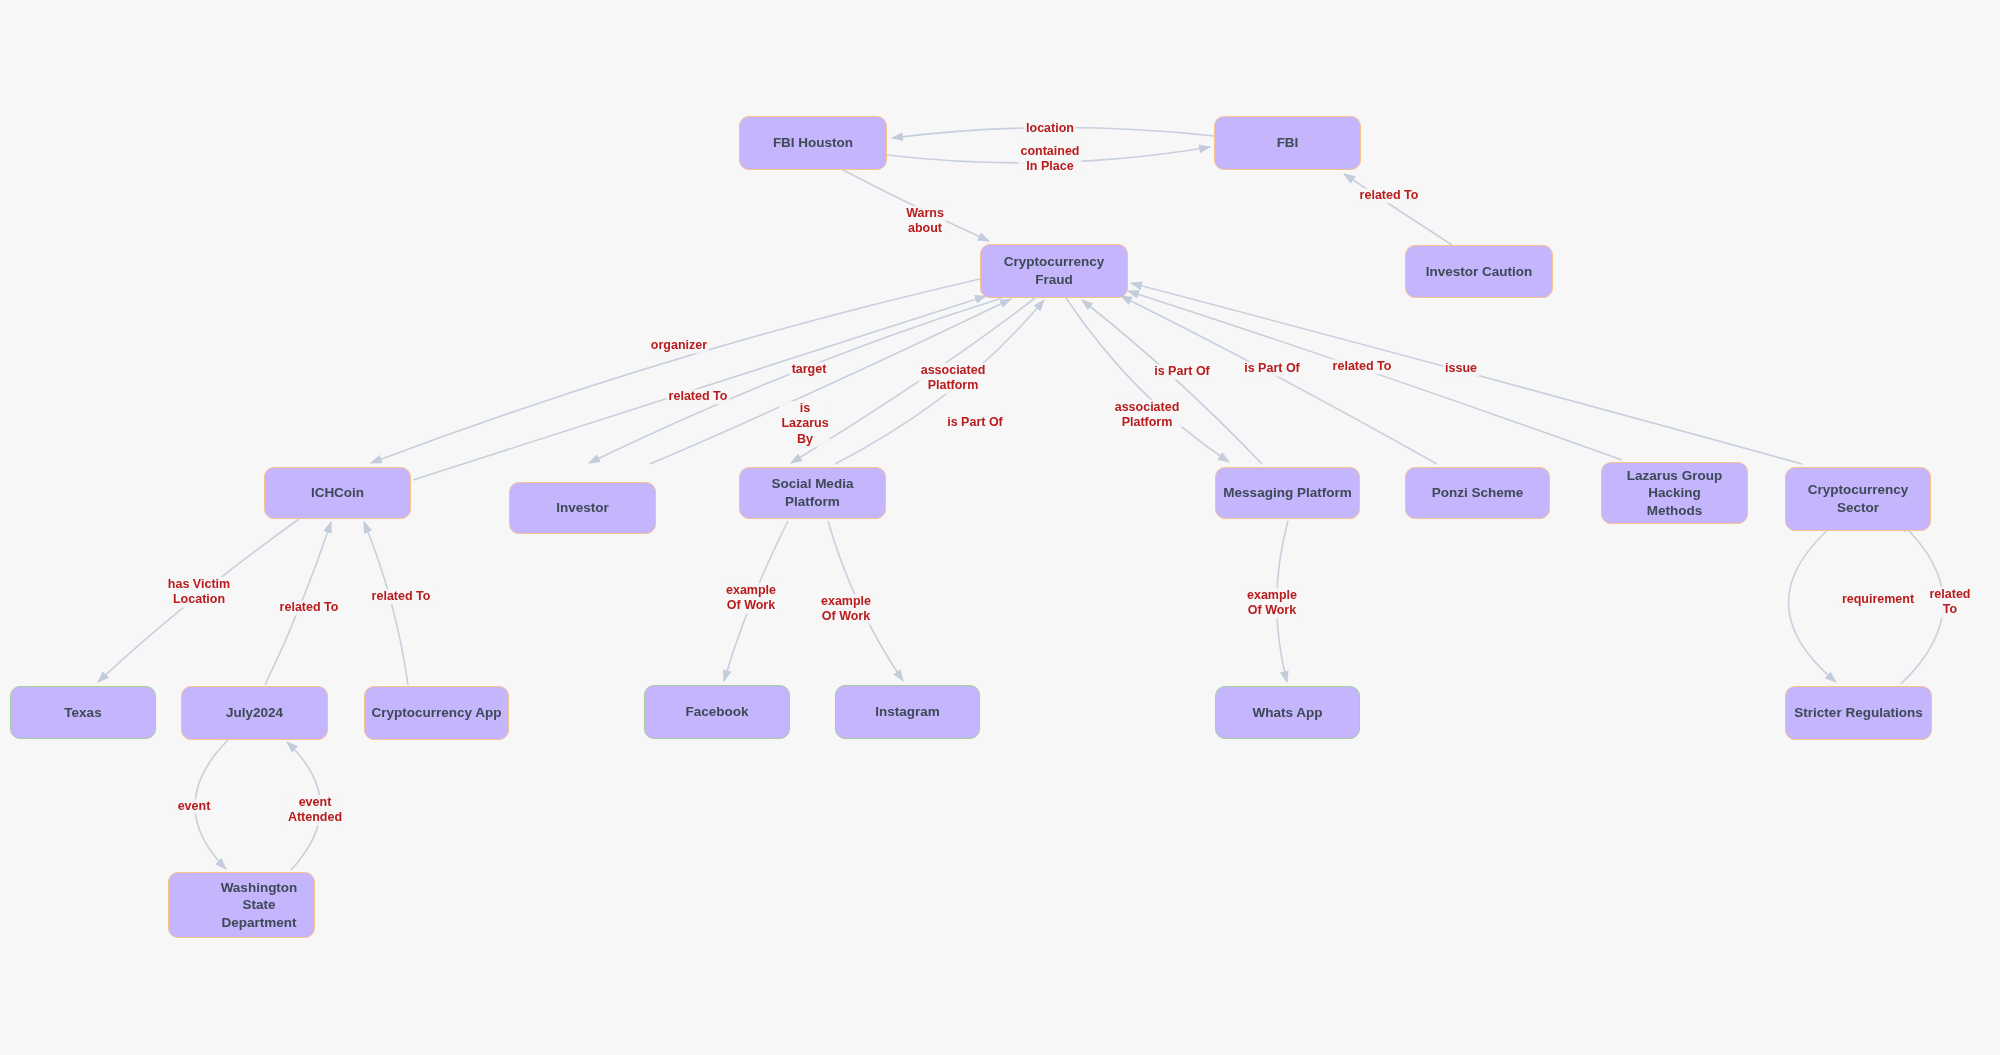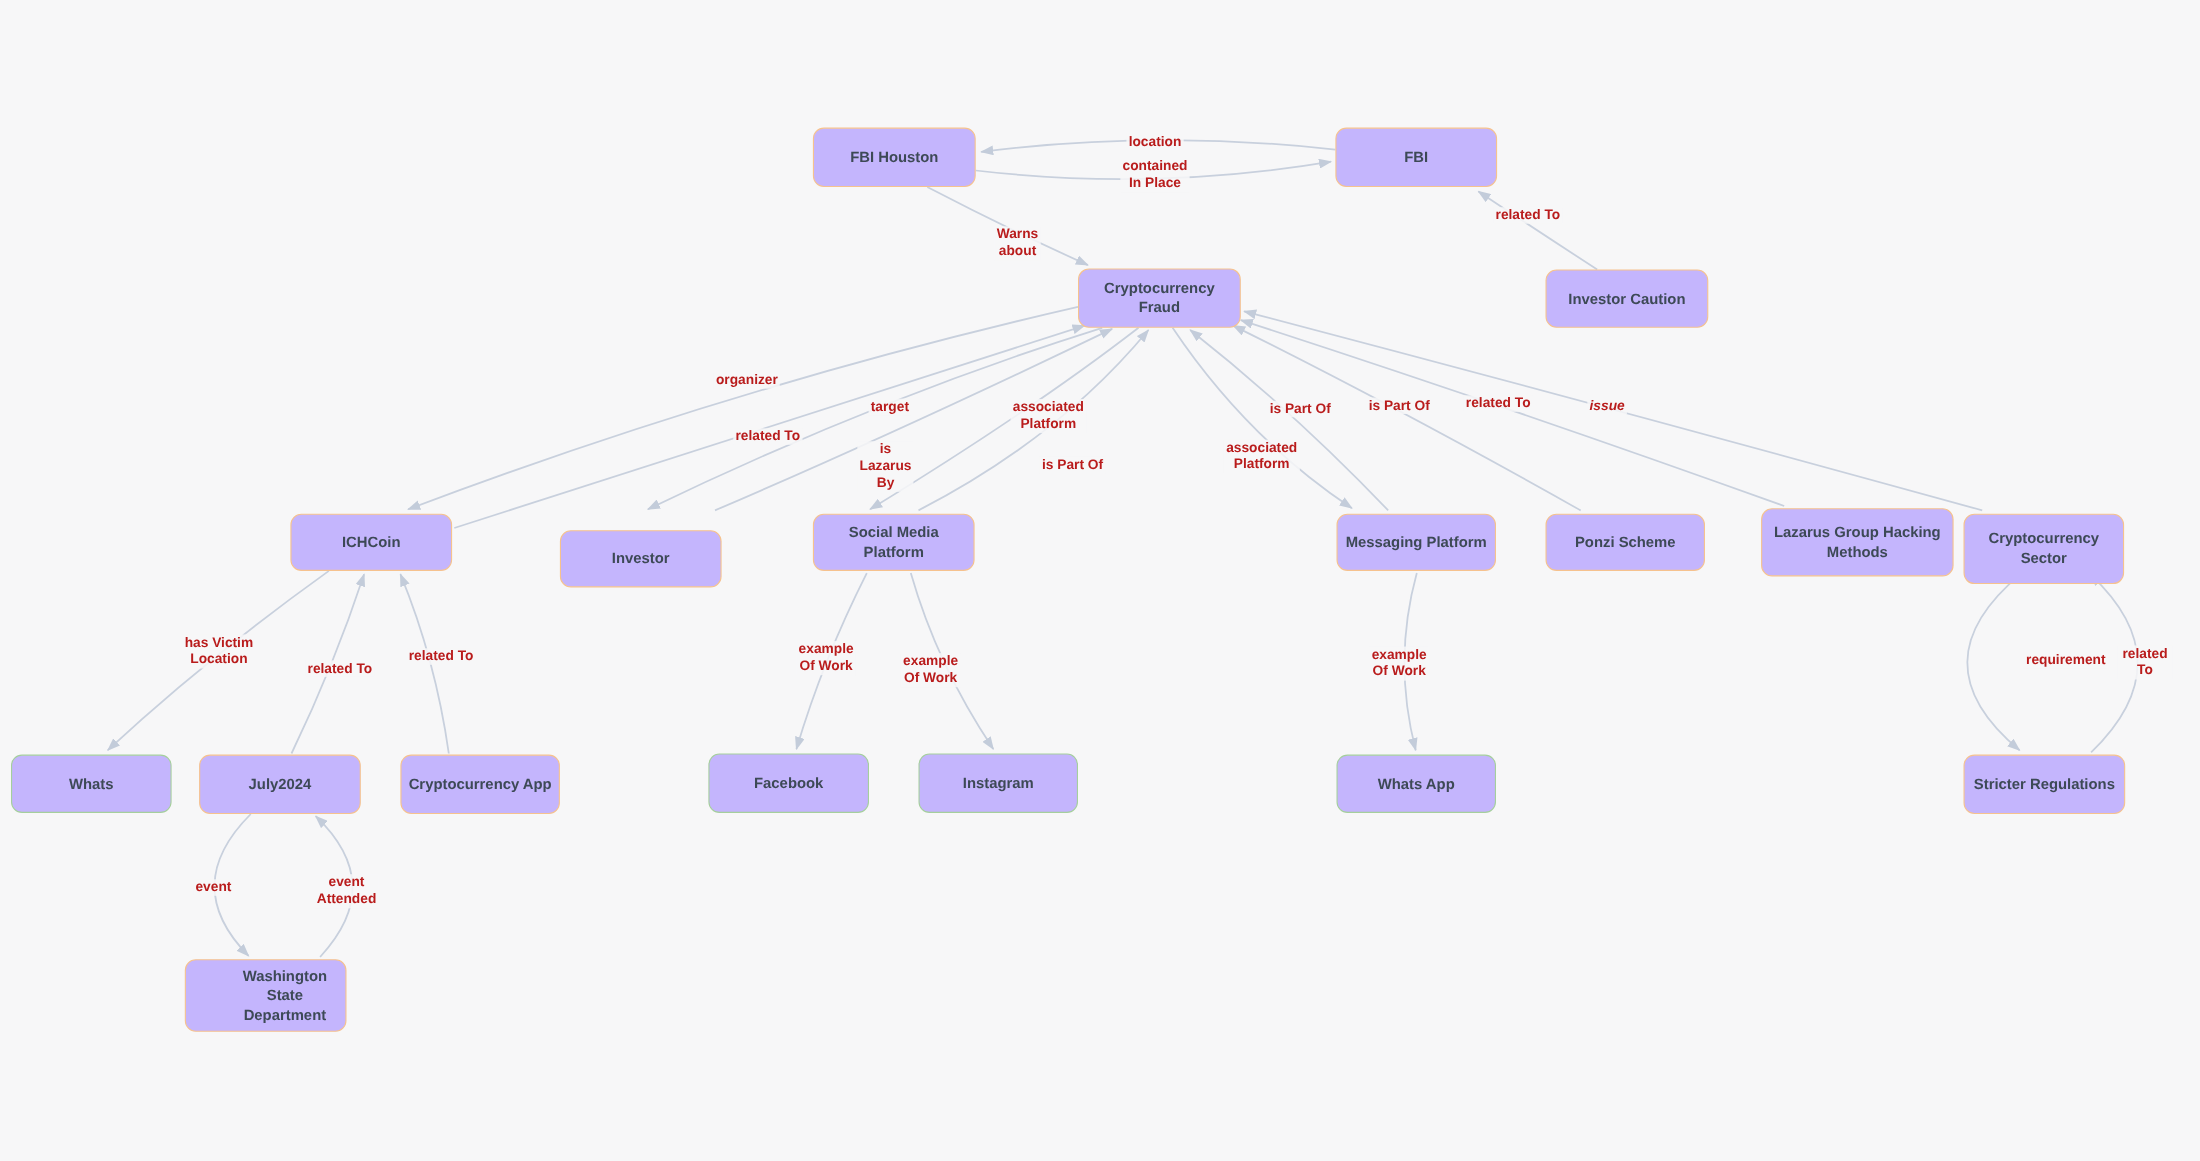--- a/index.html
+++ b/index.html
@@ -109,21 +109,21 @@
 Lazarus
 By</div>
       <div class="edge-label" style="left: 953px; top: 378px;">associated
 Platform</div>
       <div class="edge-label" style="left: 975px; top: 423px;">is Part Of</div>
       <div class="edge-label" style="left: 1147px; top: 415px;">associated
 Platform</div>
       <div class="edge-label" style="left: 1182px; top: 372px;">is Part Of</div>
       <div class="edge-label" style="left: 1272px; top: 369px;">is Part Of</div>
       <div class="edge-label" style="left: 1362px; top: 367px;">related To</div>
-      <div class="edge-label" style="left: 1461px; top: 369px; font-style: italic;">issue</div>
+      <div class="edge-label" style="left: 1461px; top: 369px;">issue</div>
       <div class="edge-label" style="left: 199px; top: 592px;">has Victim
 Location</div>
       <div class="edge-label" style="left: 309px; top: 608px;">related To</div>
       <div class="edge-label" style="left: 401px; top: 597px;">related To</div>
       <div class="edge-label" style="left: 751px; top: 598px;">example
 Of Work</div>
       <div class="edge-label" style="left: 846px; top: 609px;">example
 Of Work</div>
       <div class="edge-label" style="left: 1272px; top: 603px;">example
 Of Work</div>
@@ -136,24 +136,24 @@
   <div id="nodes-layer">
       <div class="node" style="left: 739px; top: 116px; width: 148px; height: 54px;">FBI Houston</div>
       <div class="node" style="left: 1214px; top: 116px; width: 147px; height: 54px;">FBI</div>
       <div class="node" style="left: 1405px; top: 245px; width: 148px; height: 53px;">Investor Caution</div>
       <div class="node" style="left: 980px; top: 244px; width: 148px; height: 54px;">Cryptocurrency Fraud</div>
       <div class="node" style="left: 264px; top: 467px; width: 147px; height: 52px;">ICHCoin</div>
       <div class="node" style="left: 509px; top: 482px; width: 147px; height: 52px;">Investor</div>
       <div class="node" style="left: 739px; top: 467px; width: 147px; height: 52px;">Social Media Platform</div>
       <div class="node" style="left: 1215px; top: 467px; width: 145px; height: 52px;">Messaging Platform</div>
       <div class="node" style="left: 1405px; top: 467px; width: 145px; height: 52px;">Ponzi Scheme</div>
-      <div class="node" style="left: 1601px; top: 462px; width: 175px; height: 62px;">Lazarus Group Hacking
+      <div class="node" style="left: 1601px; top: 462px; width: 147px; height: 62px;">Lazarus Group Hacking
 Methods</div>
       <div class="node" style="left: 1785px; top: 467px; width: 146px; height: 64px;">Cryptocurrency Sector</div>
-      <div class="node green" style="left: 10px; top: 686px; width: 146px; height: 53px;">Whats</div>
+      <div class="node green" style="left: 10px; top: 686px; width: 146px; height: 53px;">Texas</div>
       <div class="node" style="left: 181px; top: 686px; width: 147px; height: 54px;">July2024</div>
       <div class="node" style="left: 364px; top: 686px; width: 145px; height: 54px;">Cryptocurrency App</div>
       <div class="node green" style="left: 644px; top: 685px; width: 146px; height: 54px;">Facebook</div>
       <div class="node green" style="left: 835px; top: 685px; width: 145px; height: 54px;">Instagram</div>
       <div class="node green" style="left: 1215px; top: 686px; width: 145px; height: 53px;">Whats App</div>
       <div class="node" style="left: 1785px; top: 686px; width: 147px; height: 54px;">Stricter Regulations</div>
       <div class="node" style="left: 168px; top: 872px; width: 147px; height: 66px; padding-left: 41px;">Washington State
 Department</div>
     </div>
 </div>

